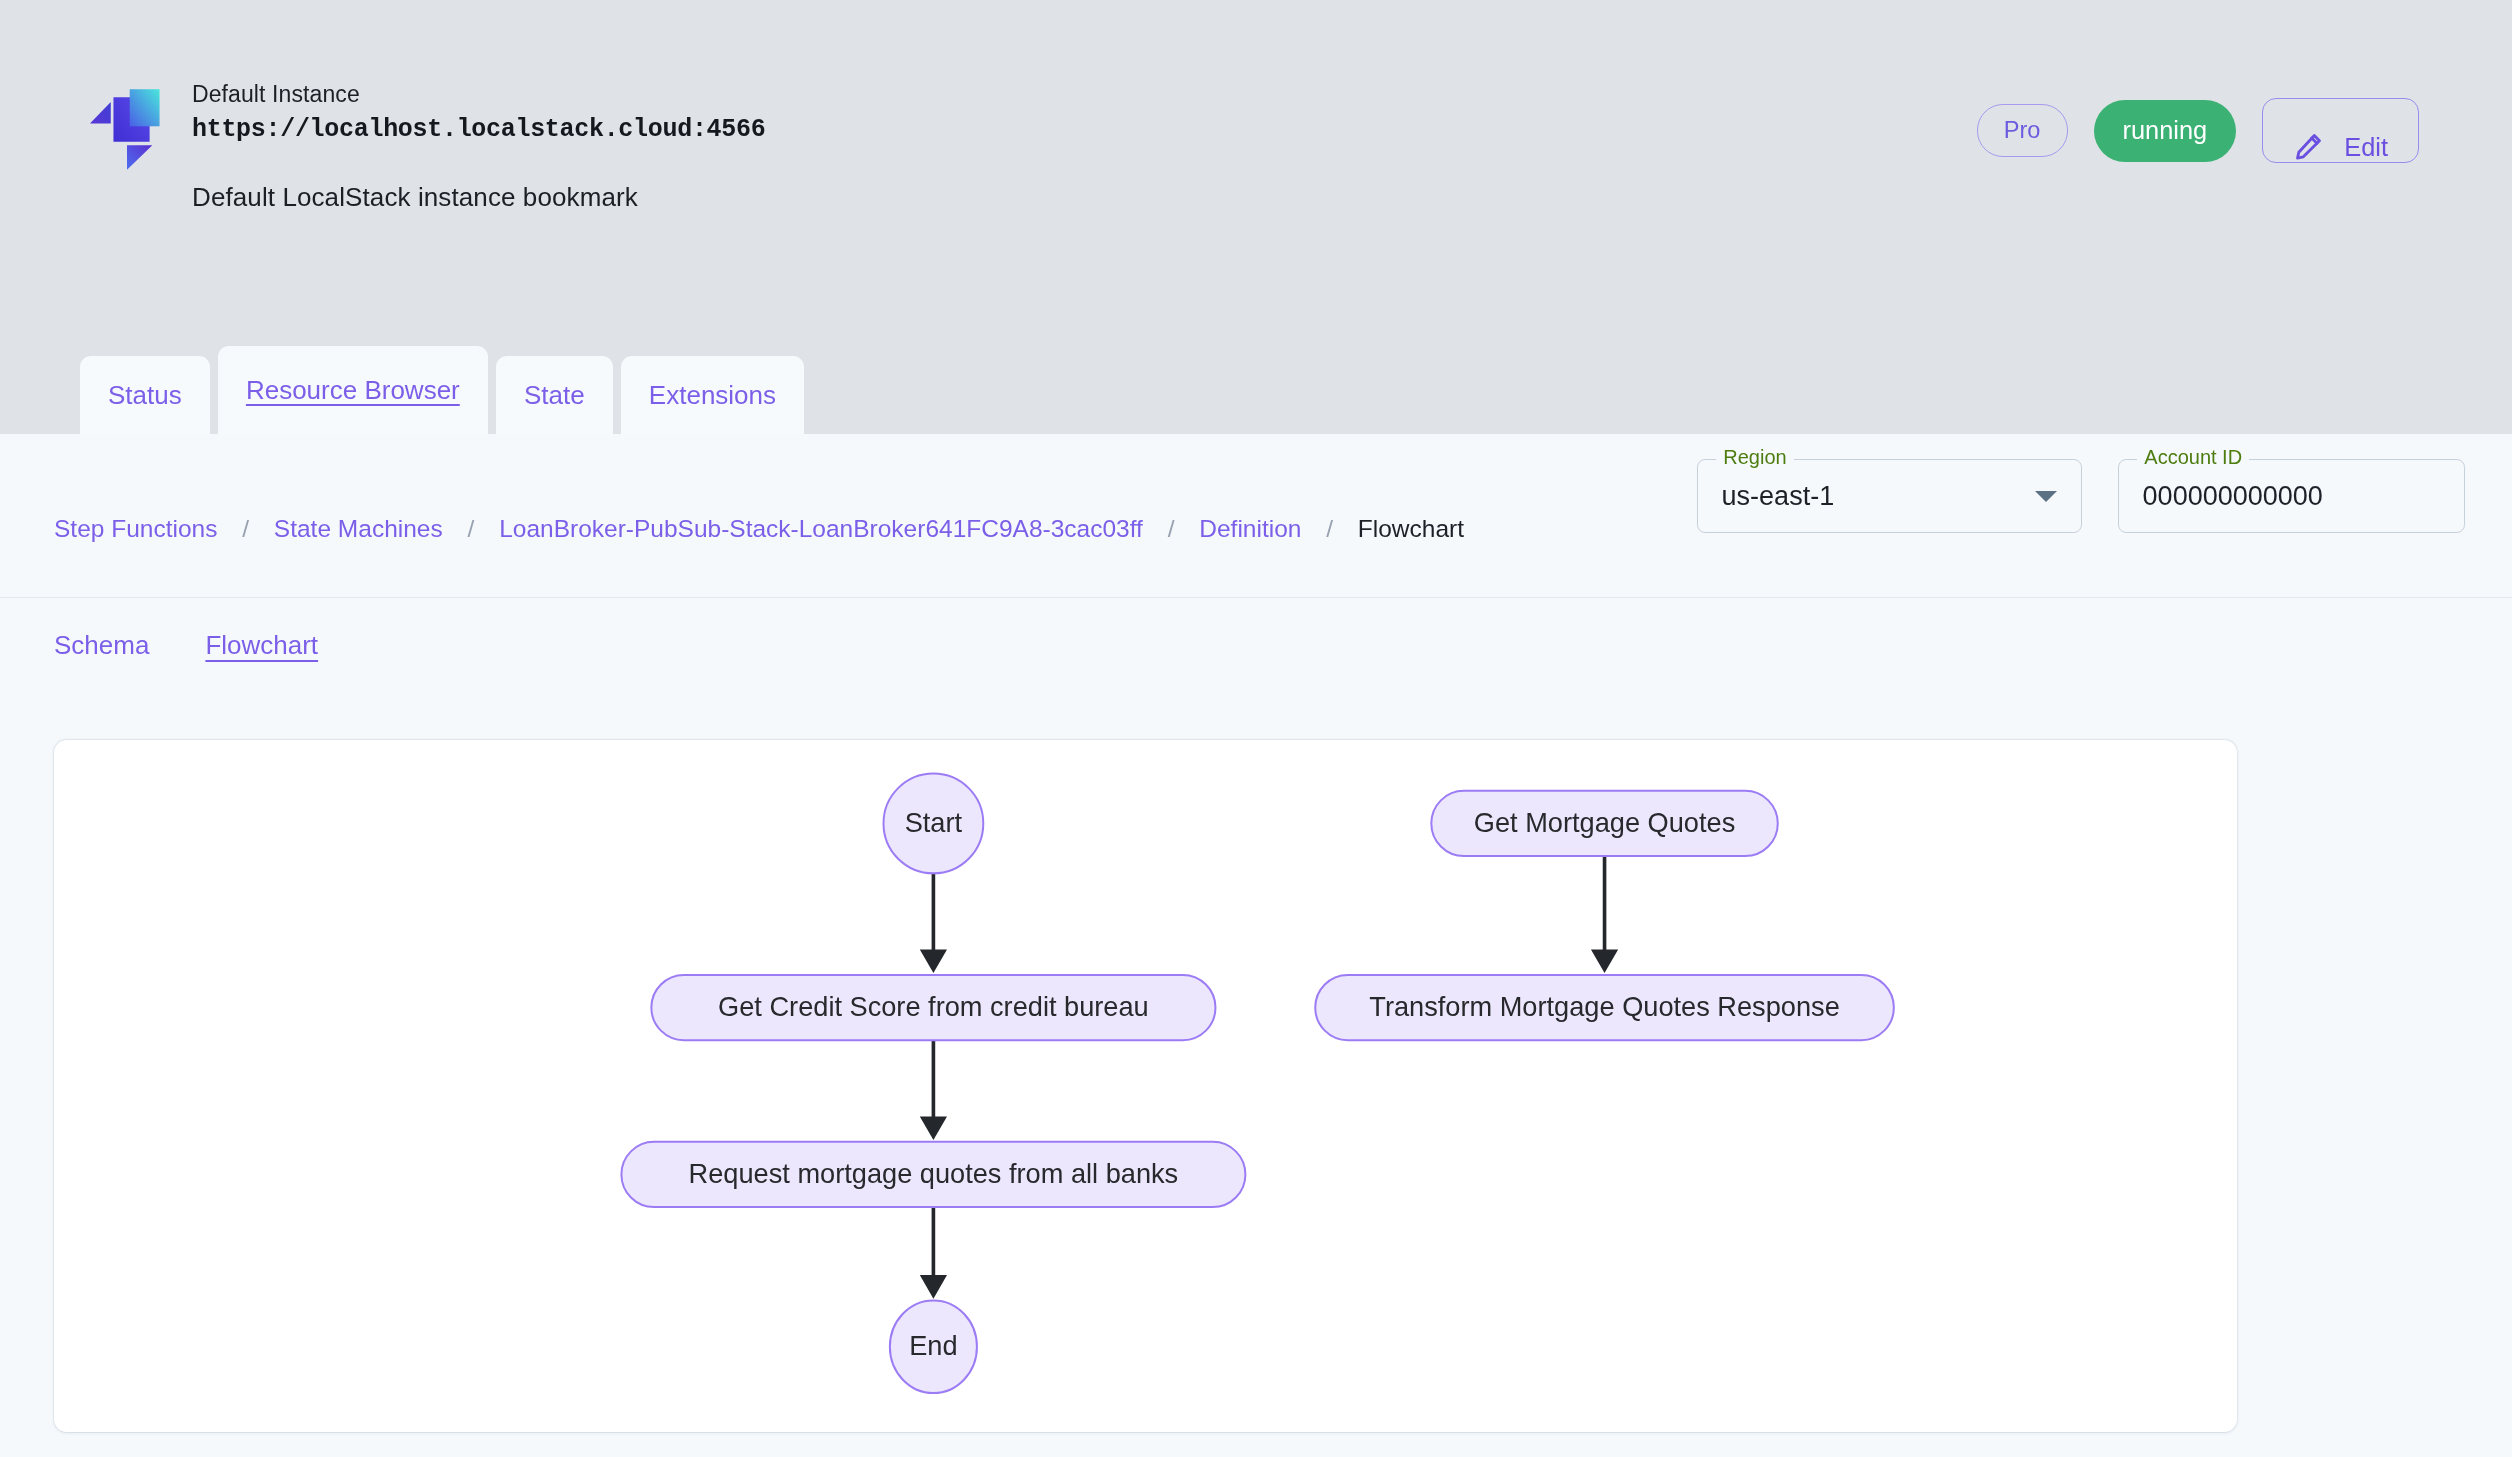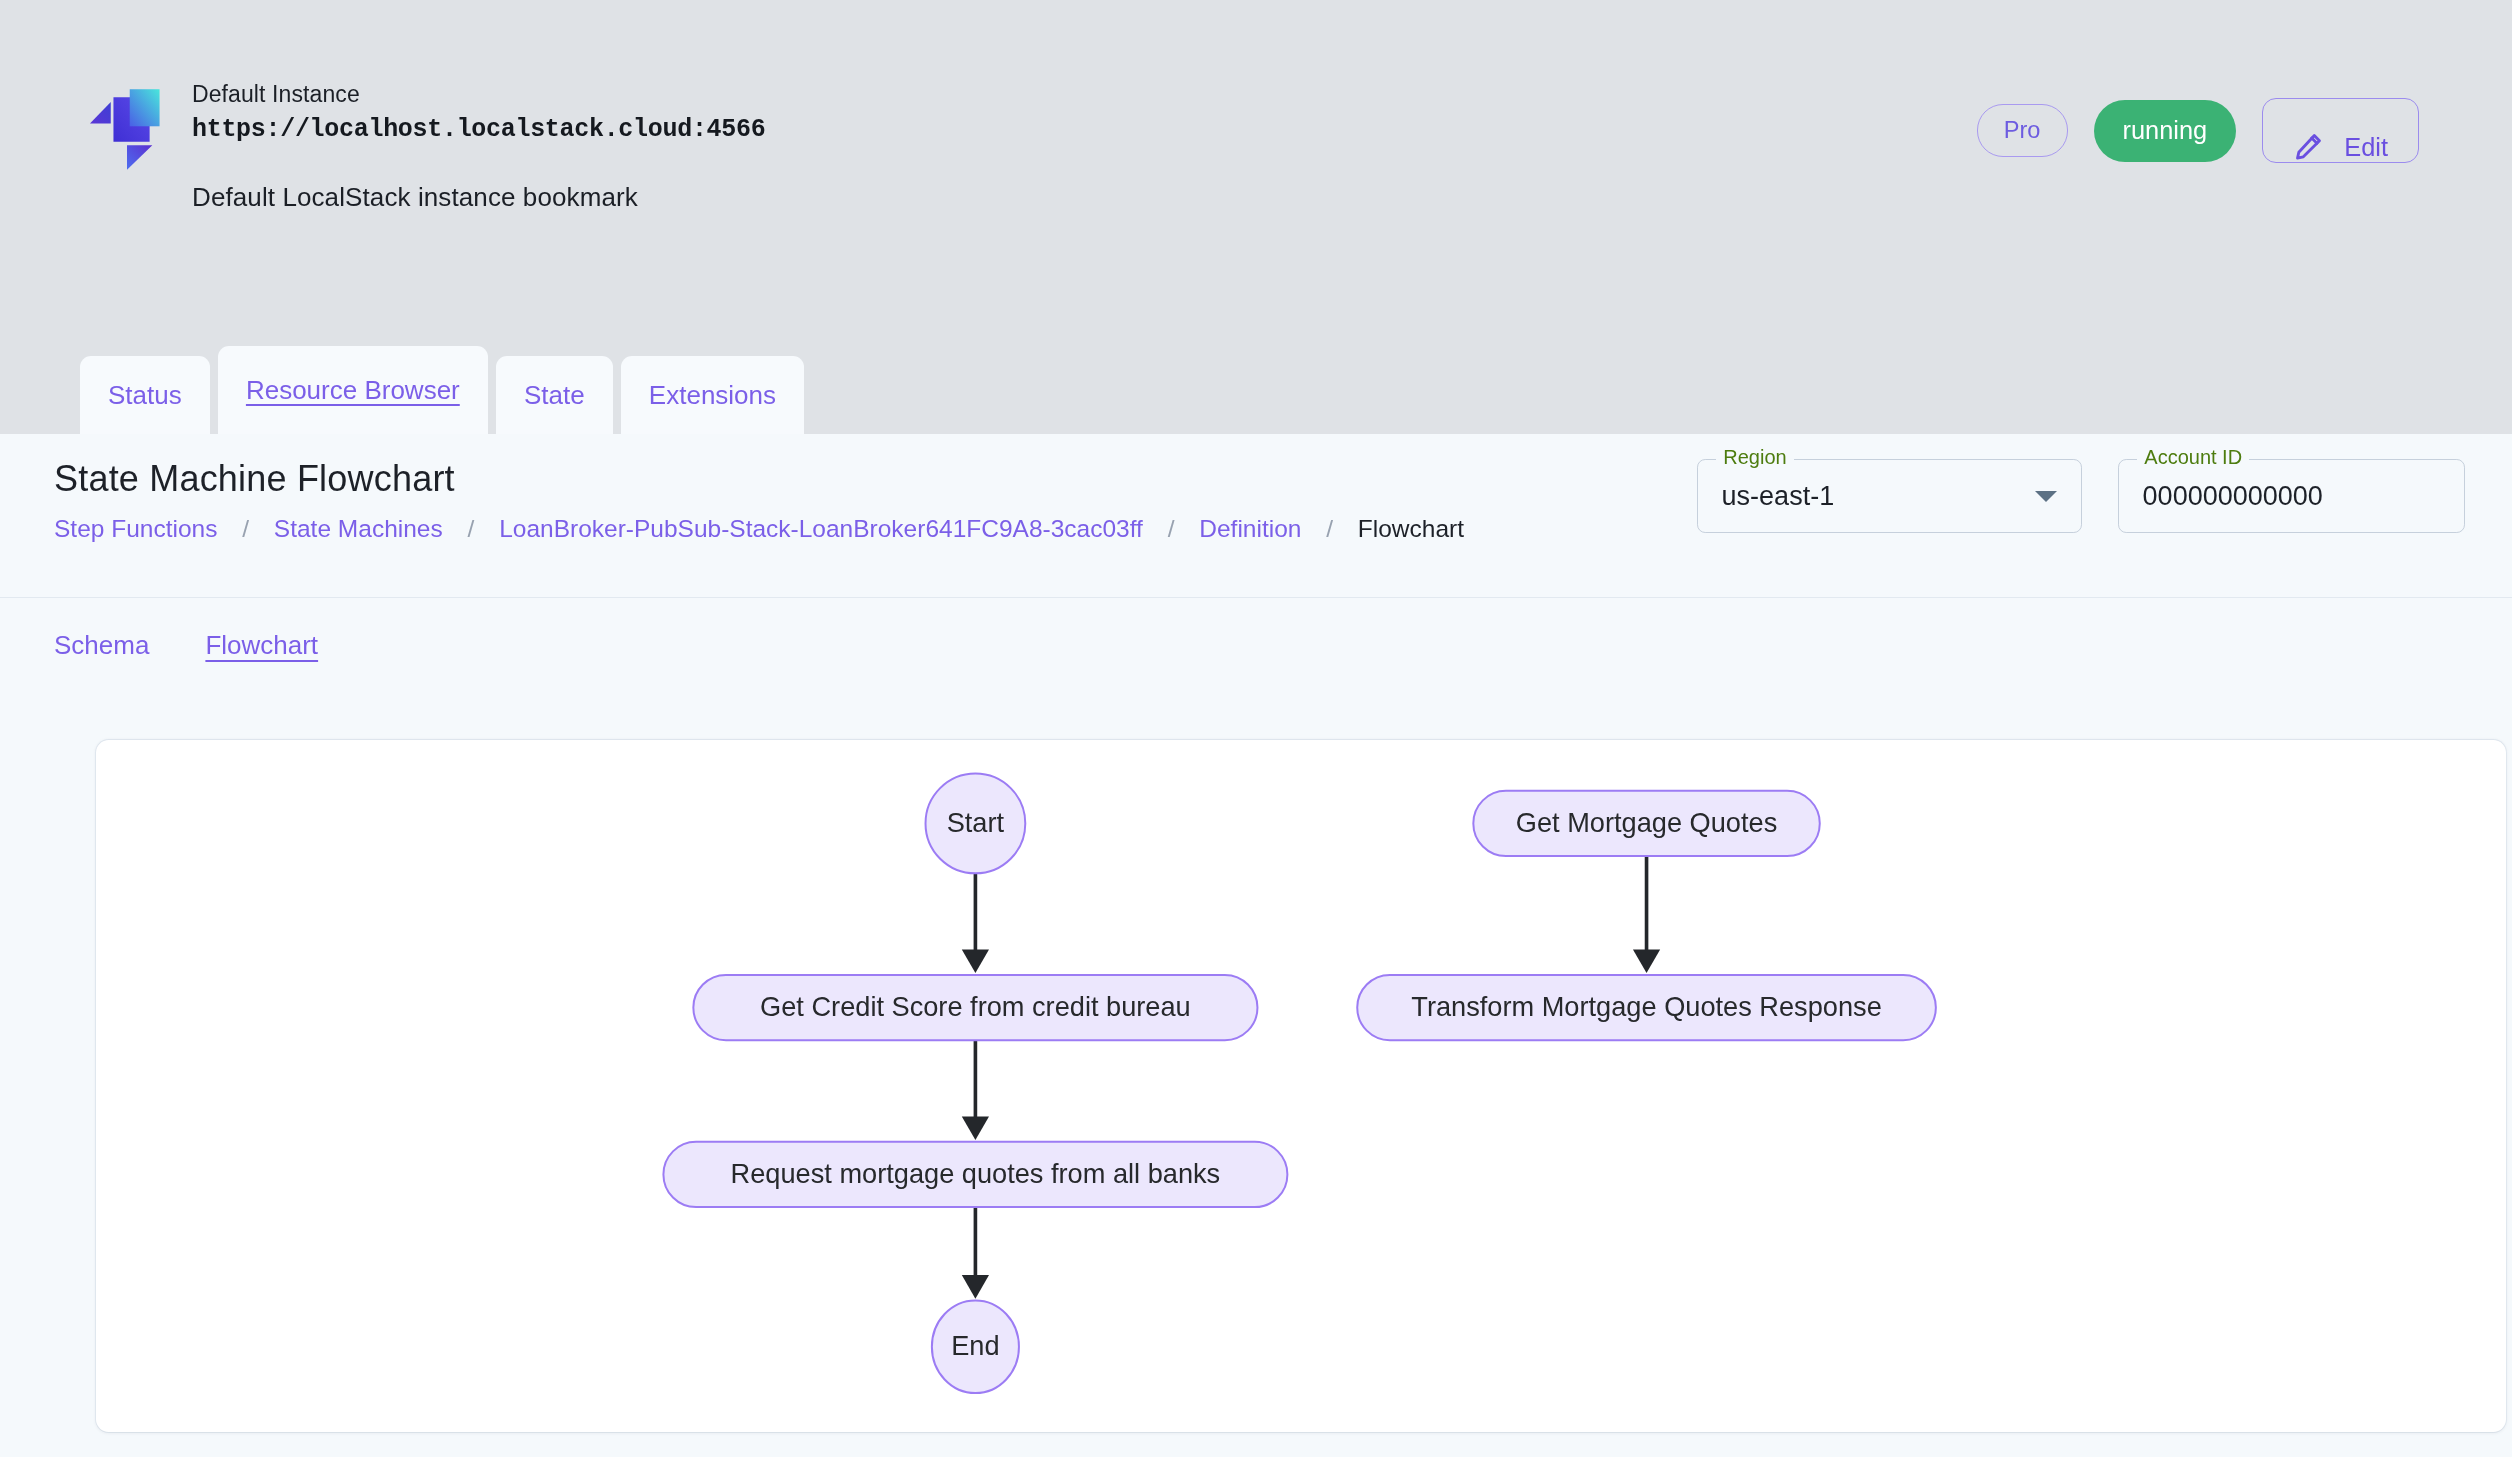--- a/index.html
+++ b/index.html
@@ -222,27 +222,26 @@
   .subtab.active {
     text-decoration: underline;
     text-underline-offset: 6.4px;
     text-decoration-thickness: 1.8px;
   }
 
   
   .chart-card {
     position: absolute;
     left: 54px; top: 306px;
-    width: 2410px;
+    width: 2183px;
     height: 692px;
     background: #ffffff;
     border-radius: 12.7px;
     box-shadow: 0 0.9px 3.6px rgba(28,40,64,0.09), 0 0 0 0.9px rgba(222,231,240,0.7);
     overflow: hidden;
-    margin-left: 42px;
   }
   .flow-svg { position: absolute; left: 0; top: 0; }
 
   .flow-node-text {
     font-family: "Liberation Sans", sans-serif;
     font-size: 30px;
     fill: #27292c;
     dominant-baseline: middle;
     text-anchor: middle;
   }
@@ -323,21 +322,20 @@
     </div>
     <div class="tab">
       <span class="tab-label">Extensions</span>
     </div>
   </div>
 </div>
 
 <div class="content">
 
   <div class="page-head">
-    <div class="page-title">State Machine Flowchart</div>
 
     <div class="breadcrumb">
       <span class="crumb">Step Functions</span>
       <span class="crumb-sep">/</span>
       <span class="crumb">State Machines</span>
       <span class="crumb-sep">/</span>
       <span class="crumb">LoanBroker-PubSub-Stack-LoanBroker641FC9A8-3cac03ff</span>
       <span class="crumb-sep">/</span>
       <span class="crumb">Definition</span>
       <span class="crumb-sep">/</span>

